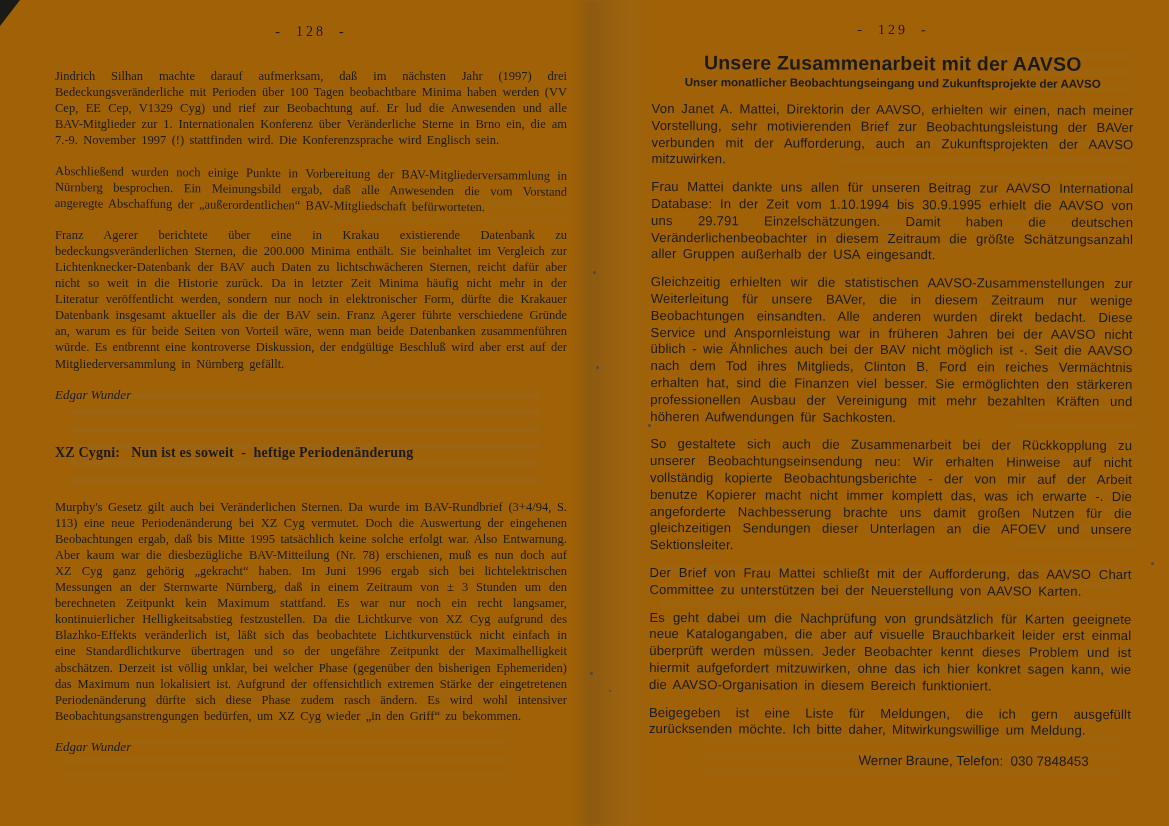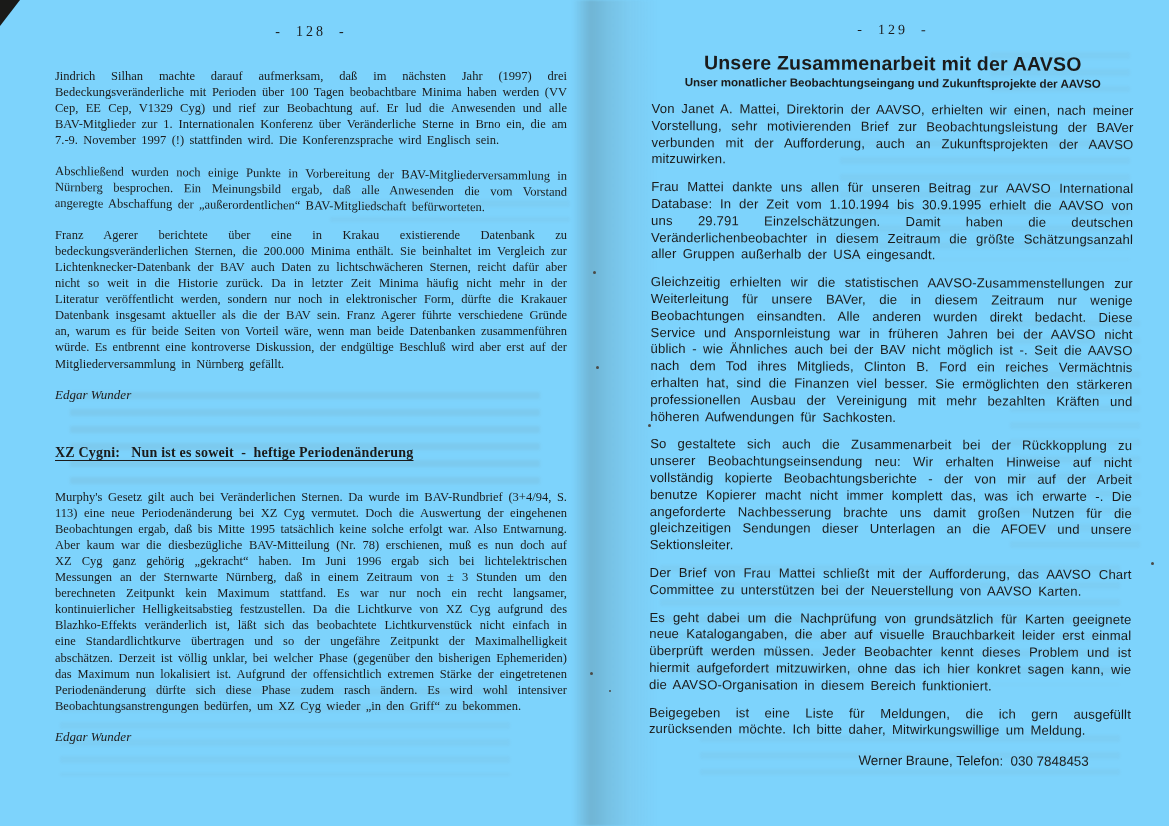--- a/index.html
+++ b/index.html
@@ -3,21 +3,21 @@
 <meta charset="utf-8">
 <style>
   html, body {
     margin: 0; padding: 0;
     background: #ffffff;
   }
   .scan {
     position: relative;
     width: 1169px;
     height: 826px;
-    background: #7dd3fc;
+    background: #a16207;
     overflow: hidden;
     font-family: "Liberation Serif", serif;
     color: #1b1b1b;
   }
   
   .gutter {
     position: absolute;
     left: 572px; top: 0;
     width: 86px; height: 826px;
     background: linear-gradient(to right,
@@ -77,22 +77,21 @@
     text-align: left;
     padding-right: 26px;
     font-style: italic;
     font-size: 13px;
     margin: 0 0 42px 0;
   }
   .sig-left.sig2 { margin-top: 6px; margin-bottom: 0; }
   .xz-heading {
     font-size: 14px;
     font-weight: bold;
-    margin: 0 0 28px 0;
-    text-decoration: underline;
+    margin: 0 0 38px 0;
     text-underline-offset: 3px;
     white-space: pre-wrap;
     letter-spacing: 0.2px;
   }
 
   
   .page-right {
     position: absolute;
     left: 652px; top: 22px;
     width: 482px;

